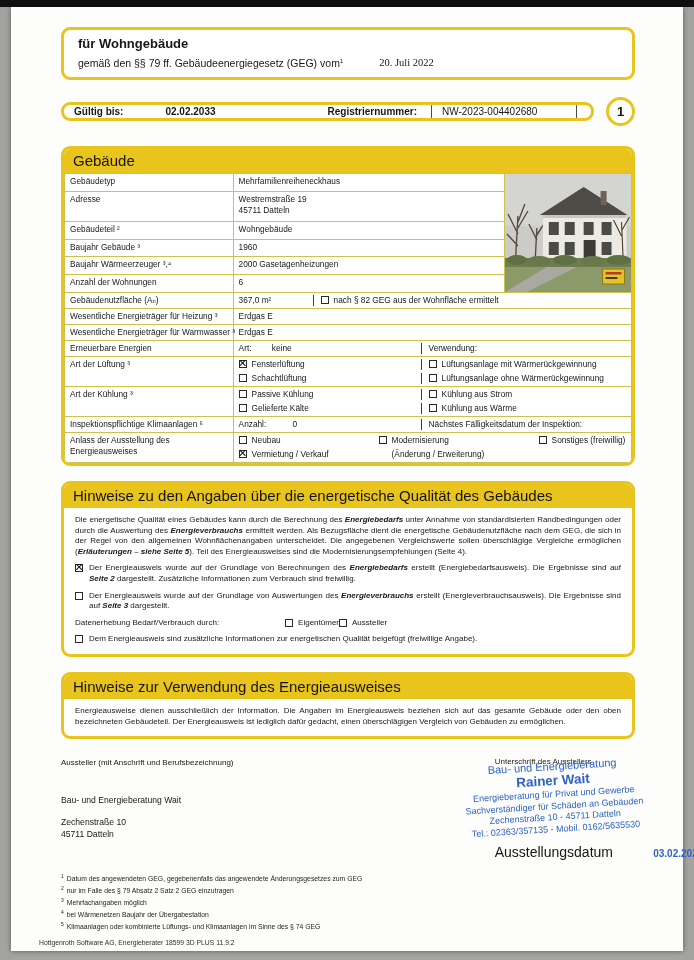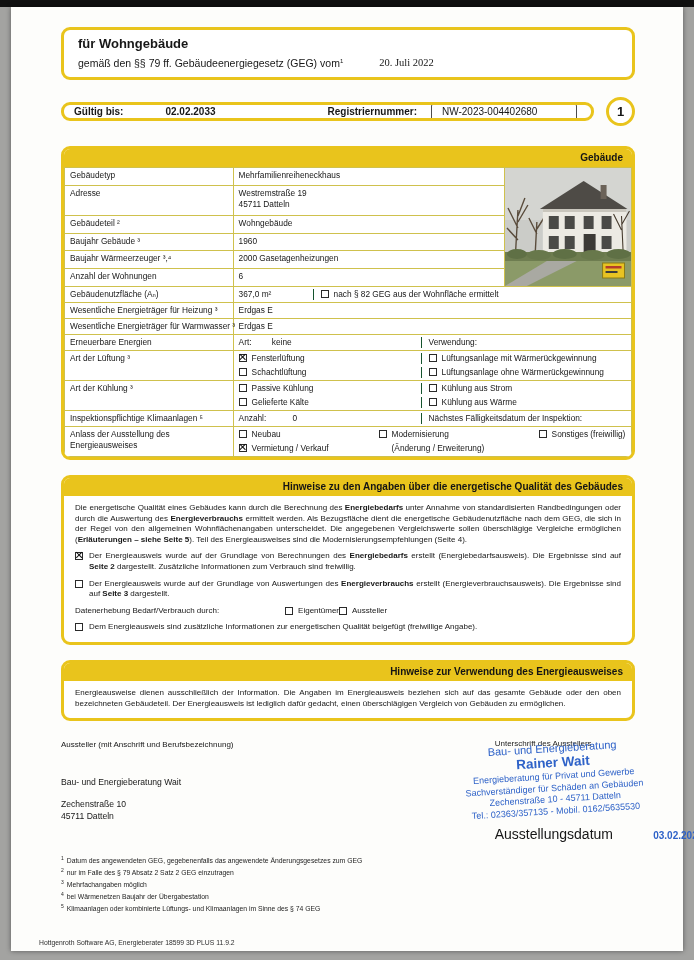--- a/index.html
+++ b/index.html
@@ -11,22 +11,22 @@
     position:relative;
     overflow:hidden;
   }
   .topbar { position:absolute; top:0; left:0; width:100%; height:7px; background:#101010; }
   .page {
     position:absolute; top:7px; left:11px; width:672px; height:944px;
     background:#fdfdfb; padding:20px 48px 0 50px;
     box-shadow:0 0 5px rgba(0,0,0,.45);
   }
   .ybox { border:3px solid var(--accent,#e9c41c); border-radius:9px; background:#fff; overflow:hidden; }
-  .ybar { background:var(--accent,#e9c41c); padding:3px 9px 4px; font-weight:bold; font-size:10px; color:#141414;text-align:right; }
-  .b { font-weight:bold; }
+  .ybar { background:var(--accent,#e9c41c); padding:3px 9px 4px; font-weight:normal; font-size:15px; color:#141414; }
+  .b { font-weight:bold;font-style:italic; }
   sup { font-size:6px; vertical-align:super; }
 
   
   .header-box { padding:6px 14px 8px; }
   .title-row { display:flex; align-items:flex-end; gap:24px; }
   .main-title { font-size:37px; font-weight:bold; letter-spacing:-1.5px; line-height:1; }
   .for-label { font-weight:bold; font-size:13px; padding-bottom:3px; white-space:nowrap; }
   .law-row { display:flex; font-size:10.5px; margin-top:3px; }
   .law-date { margin-left:36px;font-family:Liberation Serif, serif; }
 

